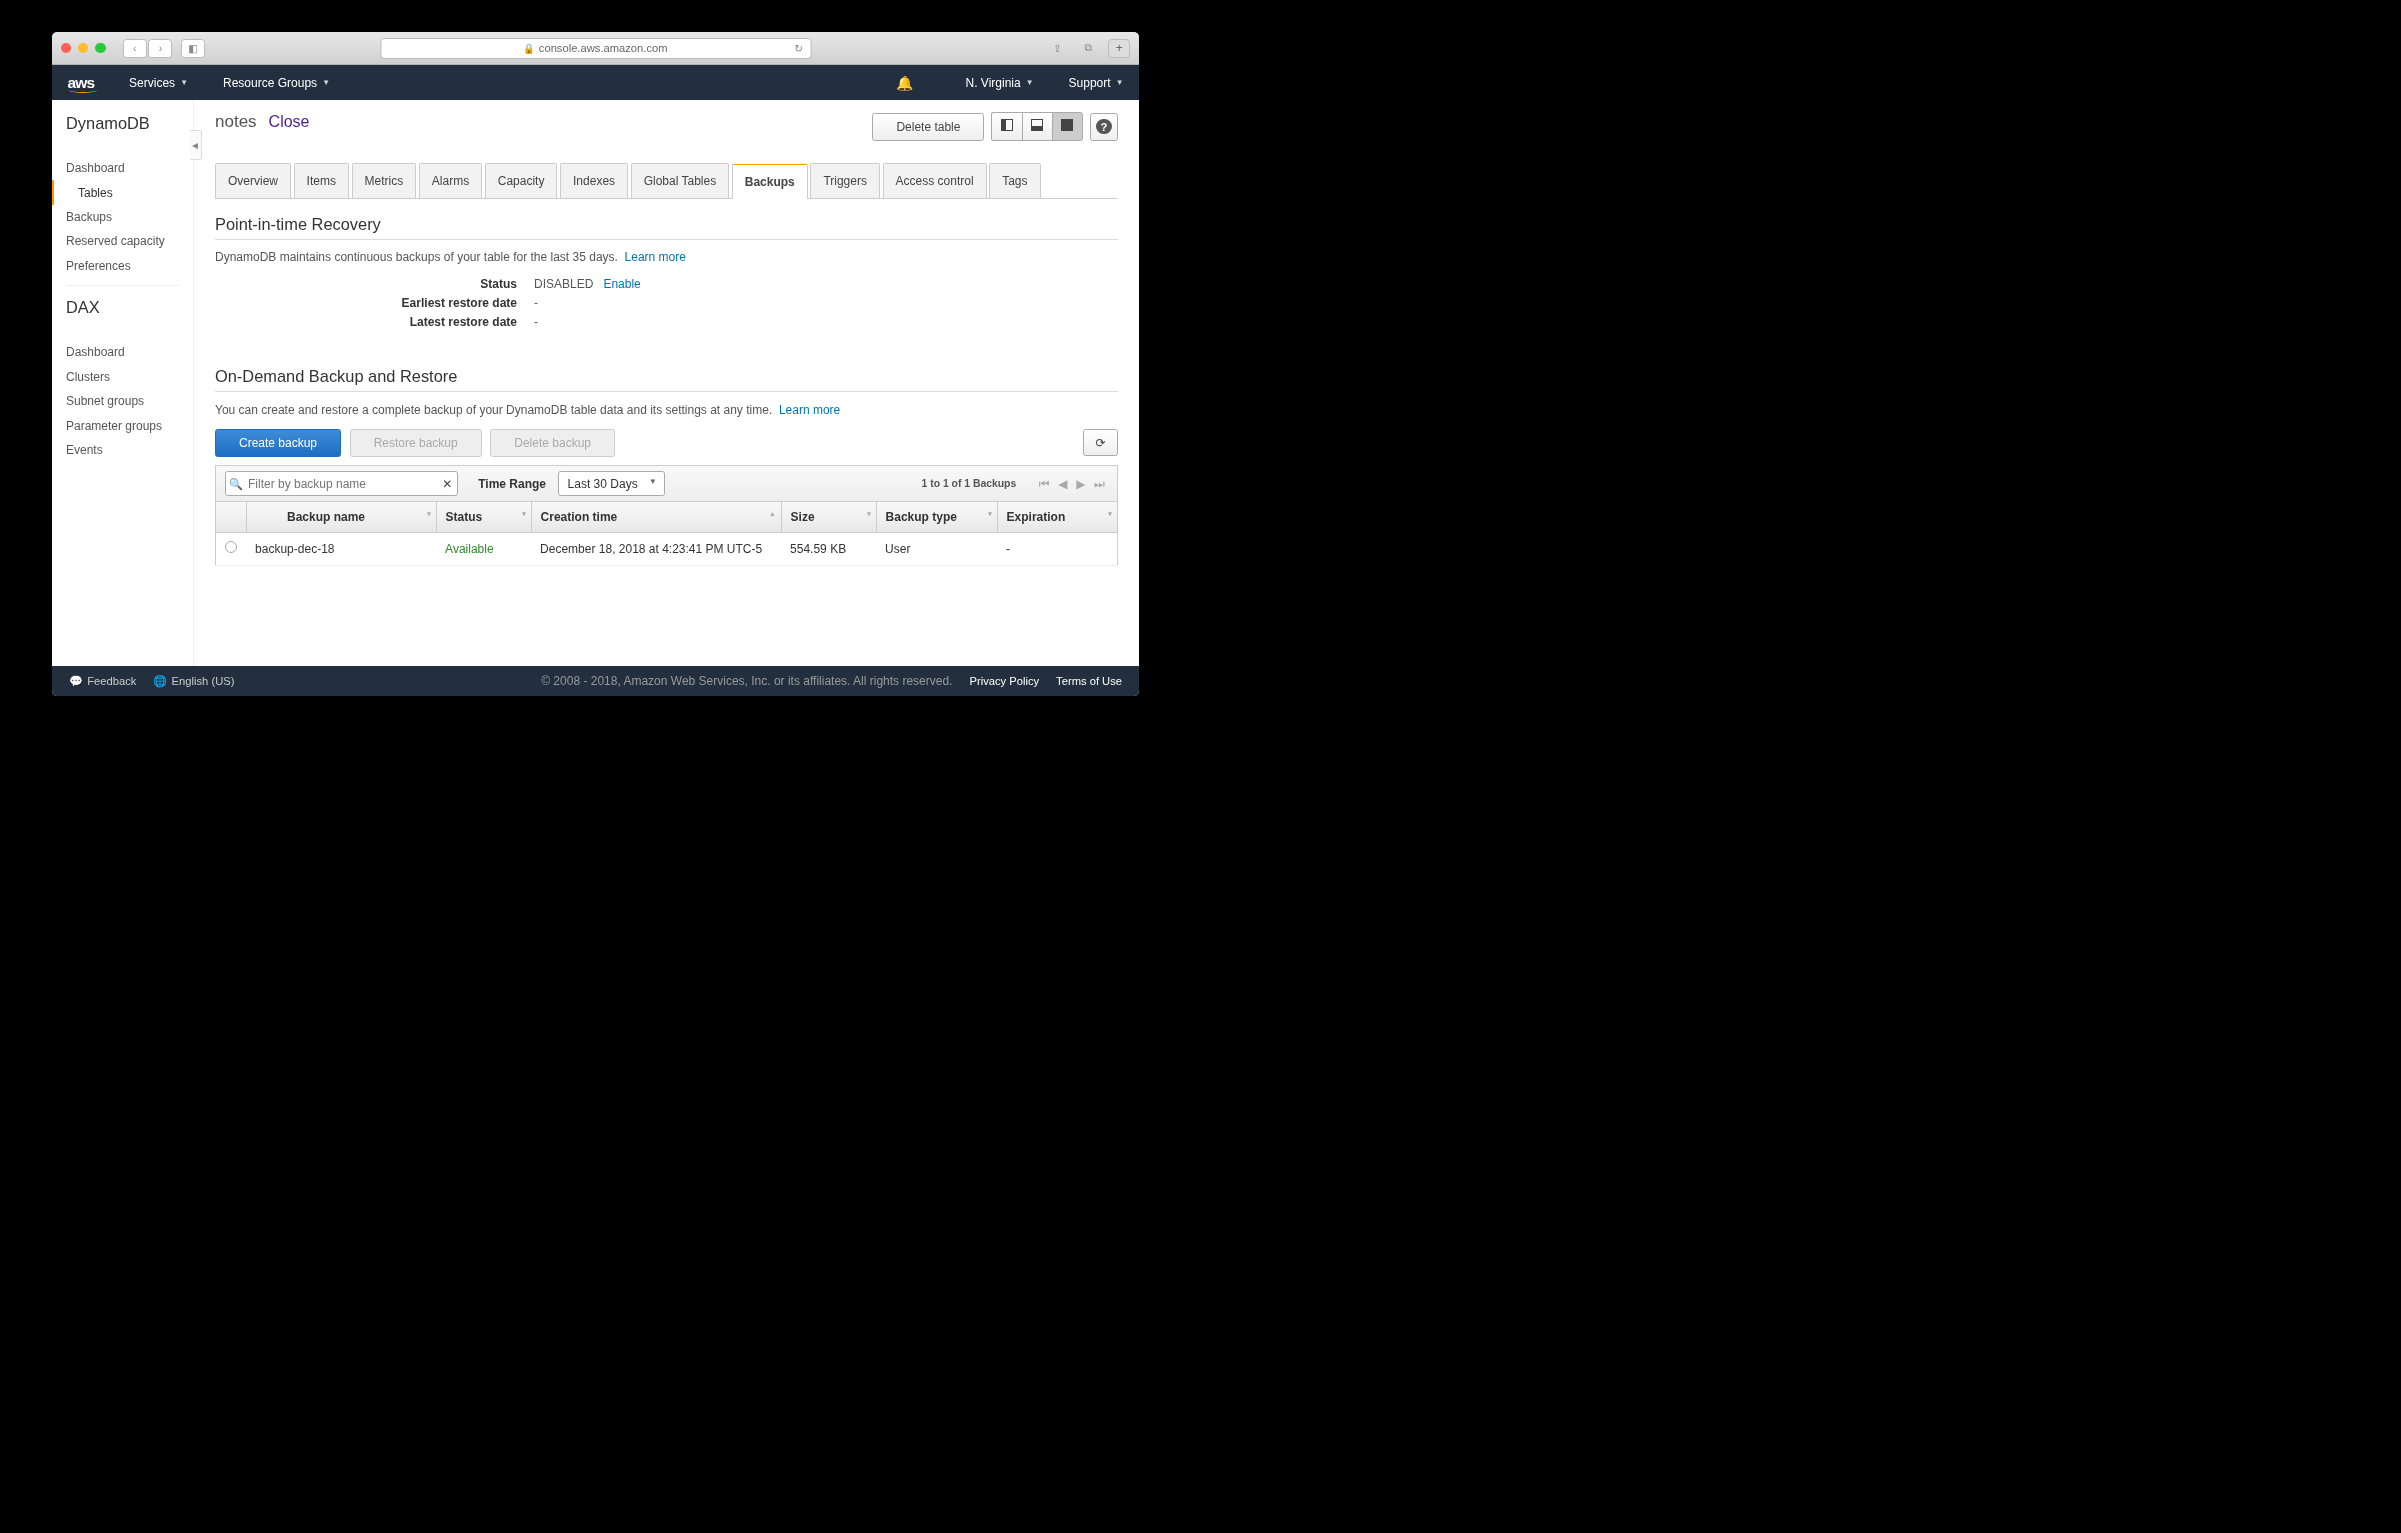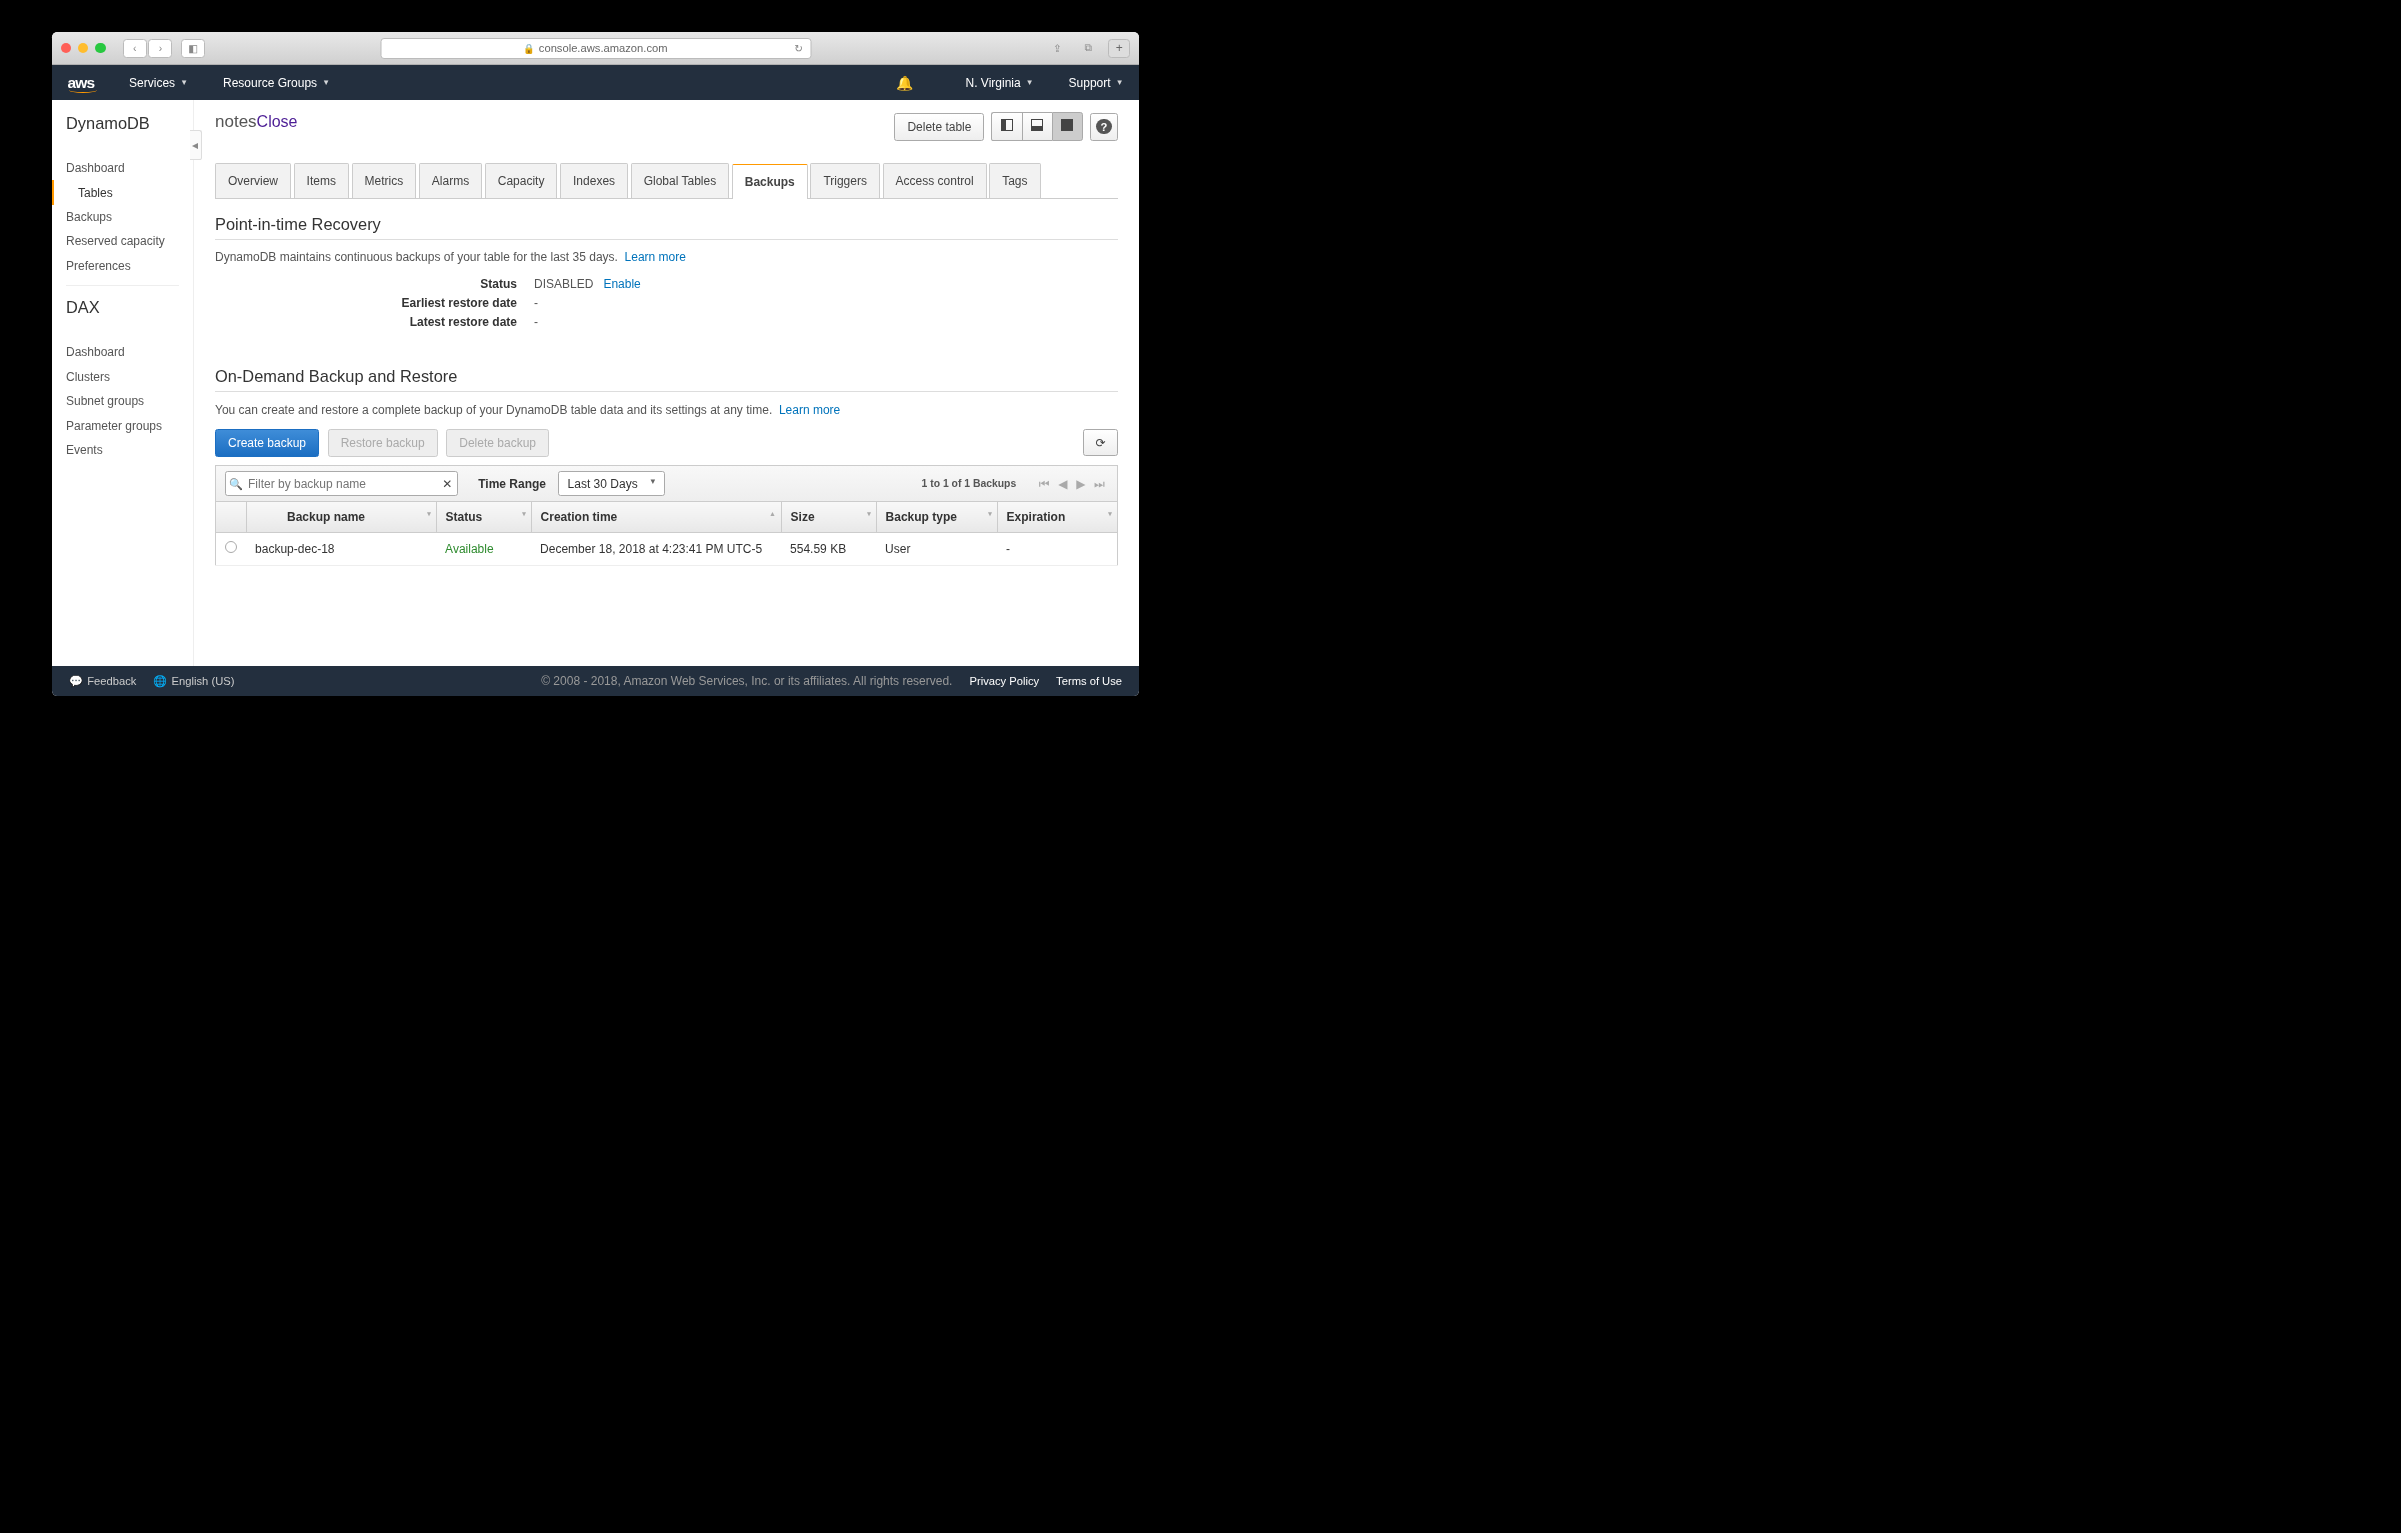--- a/index.html
+++ b/index.html
@@ -37,25 +37,25 @@
 .sidebar { width: 142px; padding: 8.6px 0; border-right: 0.9px solid #eee; position: relative; }
 .sb-collapse { position: absolute; right: -8.6px; top: 30px; width: 12px; height: 30px; background: #fafafa; border: 0.9px solid #ddd; border-left: none; border-radius: 0 2.6px 2.6px 0; display: flex; align-items: center; justify-content: center; color: #888; font-size: 7.8px; }
 .sb-heading { font-size: 16.4px; font-weight: 500; color: #333; padding: 5.2px 14px; }
 .sb-items { margin: 18px 0 7px 0; }
 .sb-item { padding: 5.2px 14px; color: #555; cursor: pointer; font-size: 12px; }
 .sb-item.active { border-left: 2.6px solid #f90; padding-left: 24px; color: #333; }
 .sb-divider { border-top: 0.9px solid #eee; margin: 7px 14px; }
 
 
 .content { flex: 1; padding: 12px 21px; overflow-y: auto; position: relative; }
-.page-head { display: flex; align-items: center; margin-bottom: 0; }
+.page-head { display: flex; align-items: center; gap: 12px; margin-bottom: 0; }
 .page-title { font-size: 17px; color: #555; }
 .close-link { color: #4c1d95; font-size: 16px; cursor: pointer; }
 .head-actions { position: absolute; right: 21px; top: 12px; display: flex; gap: 7px; align-items: center; }
-.btn { background: linear-gradient(#fff, #eee); border: 0.9px solid #aaa; border-radius: 2.6px; padding: 6px 12px; font-size: 12px; color: #444; cursor: pointer; }
+.btn { background: linear-gradient(#fff, #eee); border: 0.9px solid #aaa; border-radius: 2.6px; padding: 6px 23px; font-size: 12px; color: #444; cursor: pointer; }
 .btn-group { display: flex; }
 .btn-group .btn { border-radius: 0; border-right: none; padding: 6px 8.6px; }
 .btn-group .btn:first-child { border-radius: 2.6px 0 0 2.6px; }
 .btn-group .btn:last-child { border-radius: 0 2.6px 2.6px 0; border-right: 0.9px solid #aaa; }
 .btn-group .btn.active { background: #ccc; }
 .help-btn { width: 28px; height: 28px; border-radius: 2.6px; background: linear-gradient(#fff, #eee); border: 0.9px solid #aaa; display: flex; align-items: center; justify-content: center; }
 .help-circle { width: 15.5px; height: 15.5px; border-radius: 50%; background: #555; color: #fff; font-size: 11.2px; font-weight: bold; display: flex; align-items: center; justify-content: center; }
 
 
 .tabs { display: flex; border-bottom: 0.9px solid #ccc; margin-top: 31px; }

